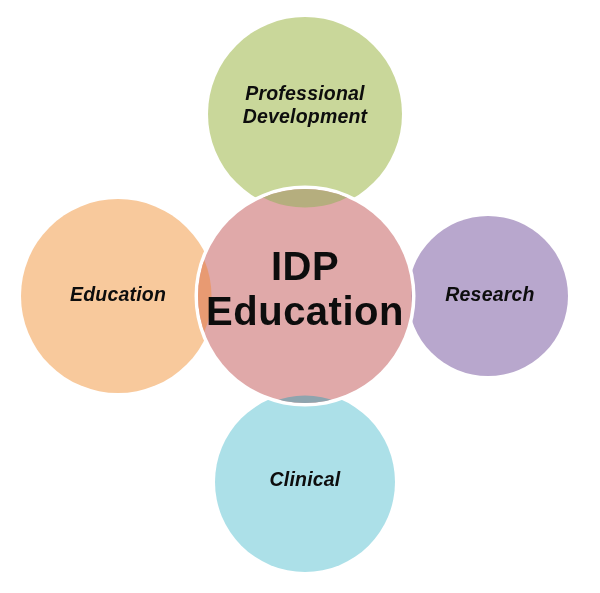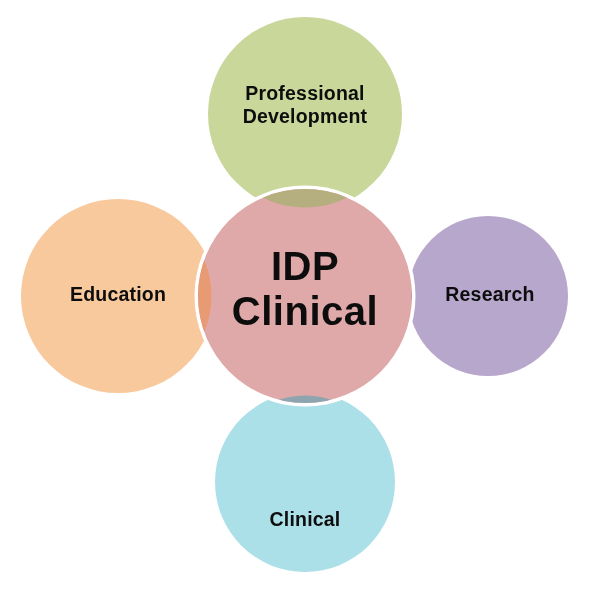--- a/index.html
+++ b/index.html
@@ -32,20 +32,21 @@
     font-weight: bold;
     text-align: center;
     line-height: 1.18;
     white-space: pre-line;
     pointer-events: none;
     -webkit-font-smoothing: antialiased;
   }
   .label-satellite {
     font-size: 19.5px;
     letter-spacing: 0.2px;
+    font-style: italic;
   }
   .label-center {
     font-size: 40px;
     line-height: 1.12;
     letter-spacing: 0.5px;
   }
   #label-professional-development {
     left: 205px;
     top: 82px;
     width: 200px;
@@ -57,21 +58,20 @@
   }
   #label-research {
     left: 400px;
     top: 283px;
     width: 180px;
   }
   #label-clinical {
     left: 215px;
     top: 468px;
     width: 180px;
-    margin-top: 40px;
   }
   #label-idp-portfolio {
     left: 180px;
     top: 244px;
     width: 250px;
   }
 </style>
 </head>
 <body>
 
@@ -115,15 +115,15 @@
   <div class="label label-satellite" id="label-professional-development">Professional
 Development</div>
 
   <div class="label label-satellite" id="label-research">Research</div>
 
   <div class="label label-satellite" id="label-education">Education</div>
 
   <div class="label label-satellite" id="label-clinical">Clinical</div>
 
   <div class="label label-center" id="label-idp-portfolio">IDP
-Clinical</div>
+Education</div>
 
 </div>
 
 </body></html>

